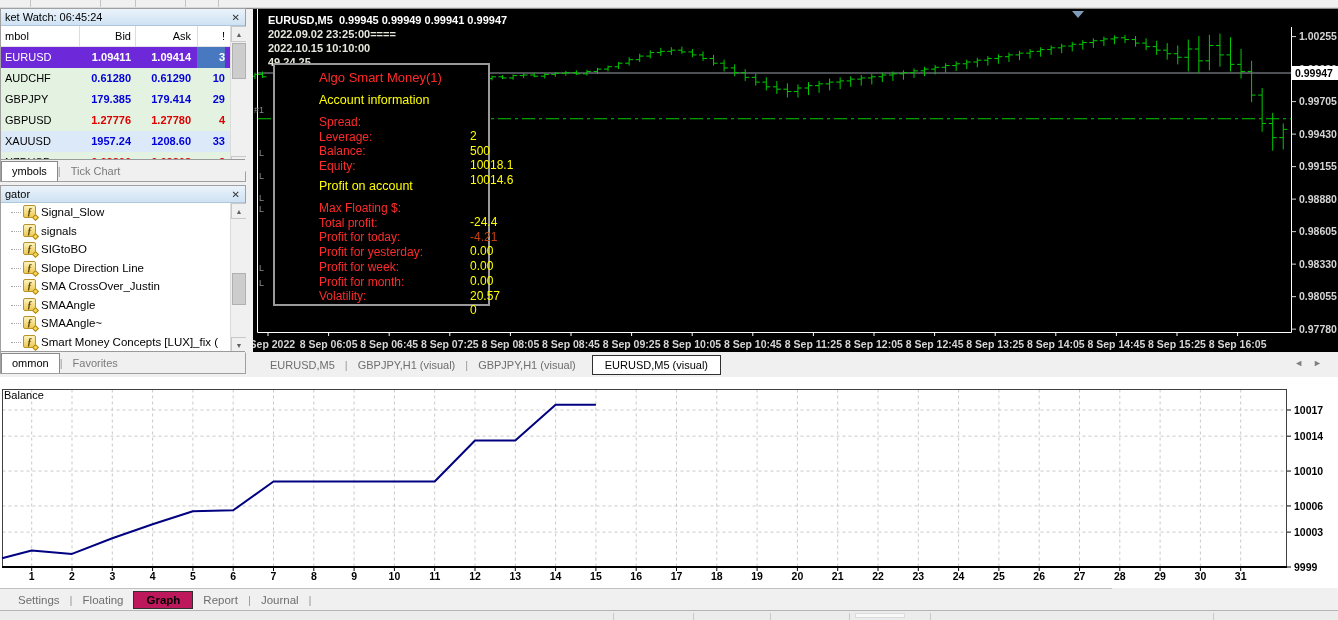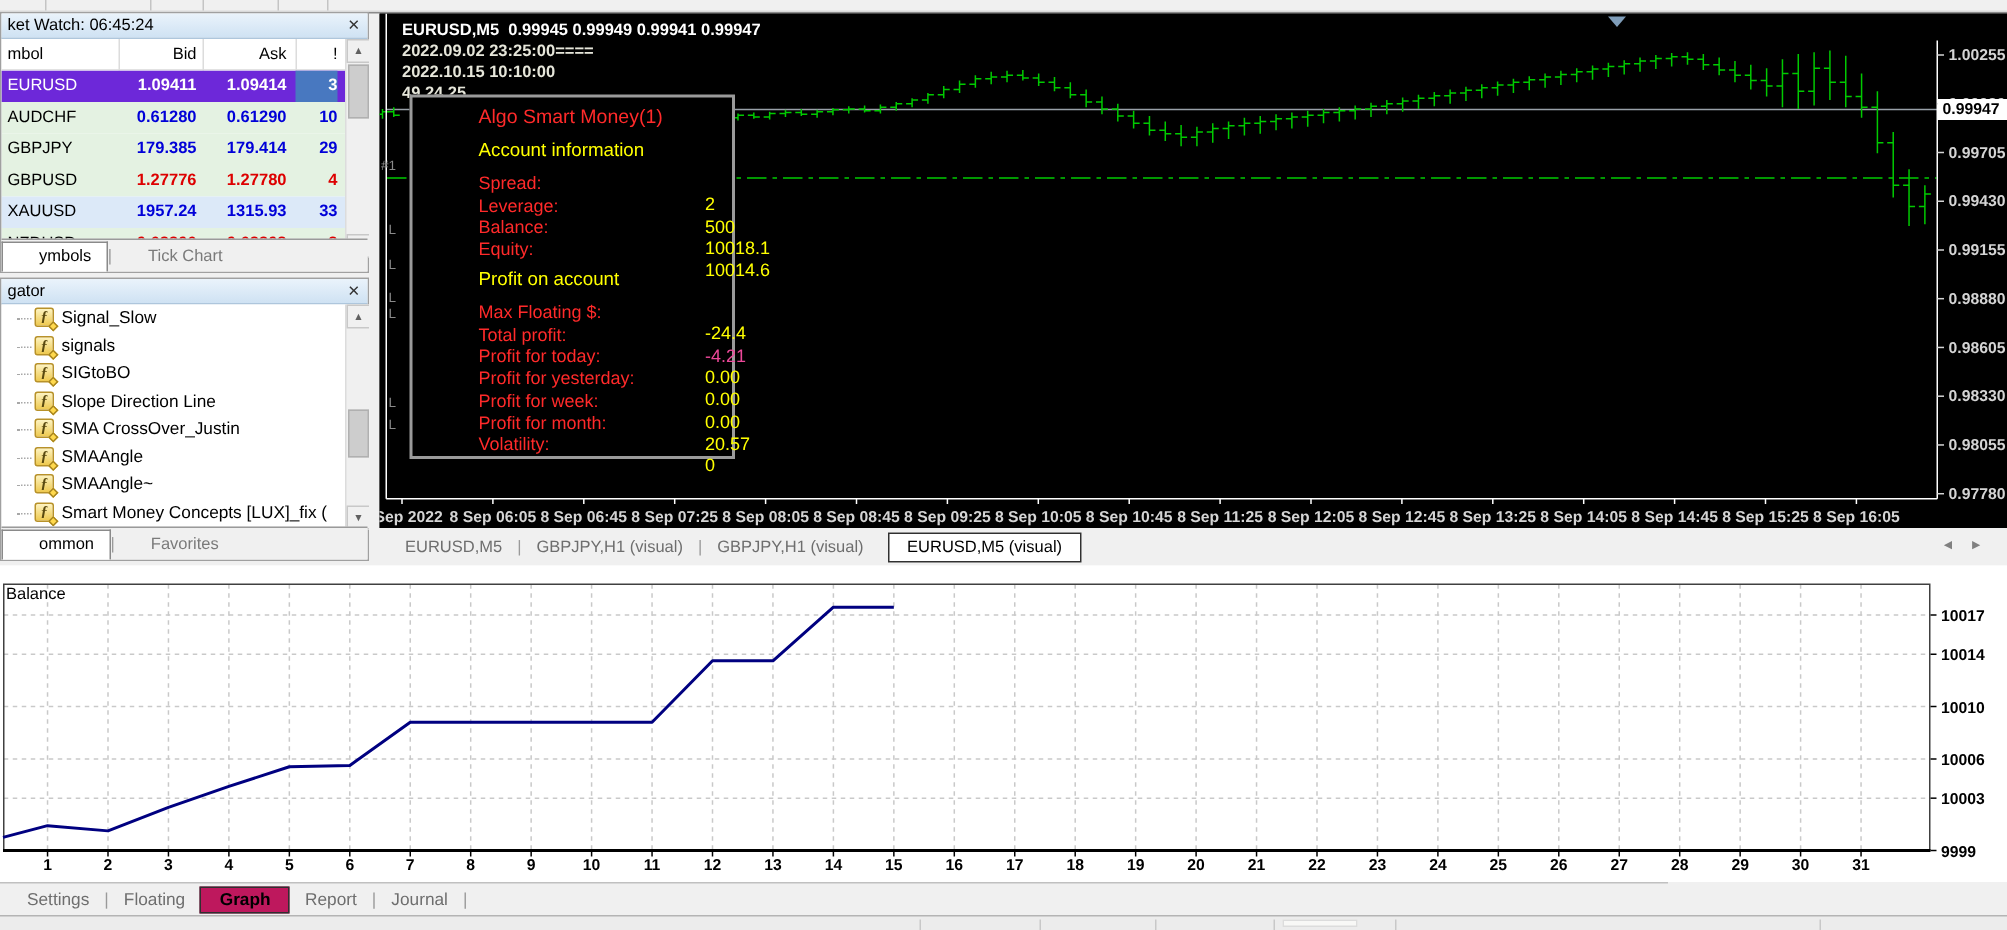--- a/index.html
+++ b/index.html
@@ -13,21 +13,21 @@
   #topstrip .tsep { position:absolute; top:0; width:1px; height:7px; background:#c4c4c4; }
 
   
   .panel { position:absolute; left:0; width:246px; background:#fff; border:1px solid #a0a0a0; }
   .ptitle { position:absolute; left:0; top:0; right:0; height:17px;
             background:linear-gradient(#eaf3fb,#cfe2f3); border-bottom:1px solid #aec6dc;
             font-size:11px; color:#000; line-height:16px; padding-left:4px; }
   .pclose { position:absolute; right:5px; top:1px; font-size:10px; color:#333; cursor:pointer; }
   .ptabs { position:absolute; left:0; right:0; bottom:0; height:22px; background:#f0f0f0;
            border-top:1px solid #9a9a9a; font-size:11px; display:flex; align-items:flex-end; }
-  .ptab { padding:3px 10px 4px 24px; color:#7a7a7a; }
+  .ptab { padding:3px 10px 4px 10px; color:#7a7a7a; }
   .ptab.active { background:#fff; color:#000; border:1px solid #8a8a8a; border-bottom:none; }
   .tabsep { color:#9a9a9a; padding-bottom:4px; }
 
   
   #mw-head { position:absolute; left:0; top:17px; width:230px; height:21px; background:#fff;
              border-bottom:1px solid #e2e2e2; font-size:11px; color:#000; }
   .mwc { position:absolute; top:0; height:21px; line-height:21px; }
   .mwc.sep { border-left:1px solid #dcdcdc; width:0; }
   #mw-rows { position:absolute; left:0; top:38px; width:230px; height:125px; overflow:hidden; }
   .mwrow { position:absolute; left:0; width:230px; height:21px; font-size:11px; line-height:21px; }
@@ -140,21 +140,21 @@
         </div>
         <div class="mwrow" style="top: 63px; background: rgb(228, 242, 226);">
           <div class="sym" style="color: rgb(0, 0, 0);">GBPUSD</div>
           <div class="num" style="left: 74px; width: 56px; color: rgb(221, 0, 0);">1.27776</div>
           <div class="num" style="left: 134px; width: 56px; color: rgb(221, 0, 0);">1.27780</div>
           <div class="num" style="left: 196px; width: 28px; color: rgb(221, 0, 0);">4</div>
         </div>
         <div class="mwrow" style="top: 84px; background: rgb(220, 233, 248); padding-left: 25px;">
           <div class="sym" style="color: rgb(0, 0, 0);">XAUUSD</div>
           <div class="num" style="left: 74px; width: 56px; color: rgb(0, 0, 216);">1957.24</div>
-          <div class="num" style="left: 134px; width: 56px; color: rgb(0, 0, 216);">1315.93</div>
+          <div class="num" style="left: 134px; width: 56px; color: rgb(0, 0, 216);">1208.60</div>
           <div class="num" style="left: 196px; width: 28px; color: rgb(0, 0, 216);">33</div>
         </div>
         <div class="mwrow" style="top: 105px; background: rgb(228, 242, 226);">
           <div class="sym" style="color: rgb(0, 0, 0);">NZDUSD</div>
           <div class="num" style="left: 74px; width: 56px; color: rgb(221, 0, 0);">0.62306</div>
           <div class="num" style="left: 134px; width: 56px; color: rgb(221, 0, 0);">0.62308</div>
           <div class="num" style="left: 196px; width: 28px; color: rgb(221, 0, 0);">2</div>
         </div>
       </div>
     <div class="vscroll" id="mw-scroll" style="left:229px;top:17px;height:146px;">
@@ -701,21 +701,21 @@
         </div>
       <div id="infopanel">
           <div class="row" style="top: 6px; font-size: 13px; color: rgb(255, 42, 42);">Algo Smart Money(1)</div>
           <div class="row" style="top: 28px; font-size: 12.5px; color: rgb(255, 255, 0);">Account information</div>
           <div class="row" style="top: 50px; color: rgb(255, 42, 42);"><div style="display: inline;">Spread:</div><div class="val" style="color: rgb(255, 255, 0);">2</div></div>
           <div class="row" style="top: 64.7px; color: rgb(255, 42, 42);"><div style="display: inline;">Leverage:</div><div class="val" style="color: rgb(255, 255, 0);">500</div></div>
           <div class="row" style="top: 79.4px; color: rgb(255, 42, 42);"><div style="display: inline;">Balance:</div><div class="val" style="color: rgb(255, 255, 0);">10018.1</div></div>
           <div class="row" style="top: 94.1px; color: rgb(255, 42, 42);"><div style="display: inline;">Equity:</div><div class="val" style="color: rgb(255, 255, 0);">10014.6</div></div>
           <div class="row" style="top: 114px; font-size: 12.5px; color: rgb(255, 255, 0);">Profit on account</div>
           <div class="row" style="top: 136px; color: rgb(255, 42, 42);"><div style="display: inline;">Max Floating $:</div><div class="val" style="color: rgb(255, 255, 0);">-24.4</div></div>
-          <div class="row" style="top: 150.7px; color: rgb(255, 42, 42);"><div style="display: inline;">Total profit:</div><div class="val" style="color: #ec4899;">-4.21</div></div>
+          <div class="row" style="top: 150.7px; color: rgb(255, 42, 42);"><div style="display: inline;">Total profit:</div><div class="val" style="color: #c2410c;">-4.21</div></div>
           <div class="row" style="top: 165.4px; color: rgb(255, 42, 42);"><div style="display: inline;">Profit for today:</div><div class="val" style="color: rgb(255, 255, 0);">0.00</div></div>
           <div class="row" style="top: 180.1px; color: rgb(255, 42, 42);"><div style="display: inline;">Profit for yesterday:</div><div class="val" style="color: rgb(255, 255, 0);">0.00</div></div>
           <div class="row" style="top: 194.8px; color: rgb(255, 42, 42);"><div style="display: inline;">Profit for week:</div><div class="val" style="color: rgb(255, 255, 0);">0.00</div></div>
           <div class="row" style="top: 209.5px; color: rgb(255, 42, 42);"><div style="display: inline;">Profit for month:</div><div class="val" style="color: rgb(255, 255, 0);">20.57</div></div>
           <div class="row" style="top: 224.2px; color: rgb(255, 42, 42);"><div style="display: inline;">Volatility:</div><div class="val" style="color: rgb(255, 255, 0);">0</div></div>
         </div>
       <div id="pricebox">0.99947</div>
       <div id="endmarker"></div>
     </div>
   </div>

